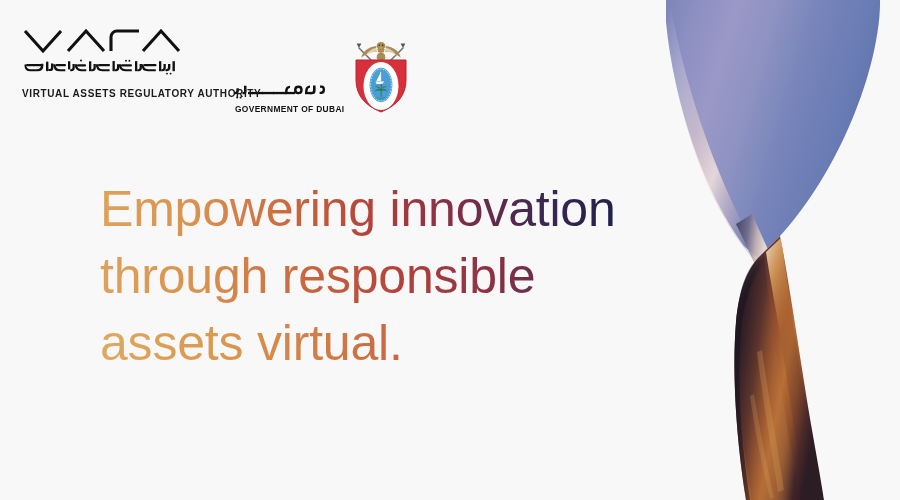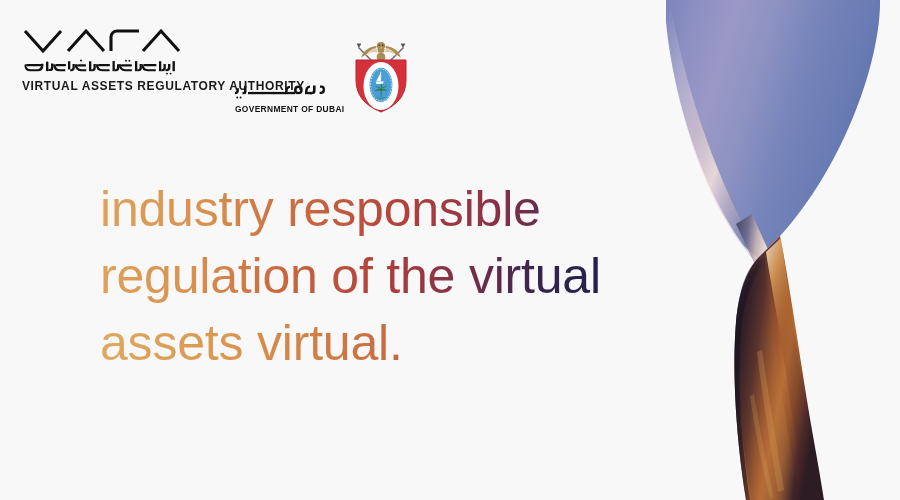--- a/index.html
+++ b/index.html
@@ -41,22 +41,22 @@
     width: 160px;
     height: 26px;
   }
   #vara-arabic {
     display: block;
     width: 160px;
     height: 17px;
     margin-top: 5px;
   }
   #vara-subtitle {
-    margin-top: 3px;
-    font-size: 12px;
+    margin-top: 12px;
+    font-size: 10px;
     letter-spacing: 0.62px;
     color: #1a1a1a;
     font-weight: 700;
     white-space: nowrap;
     text-align: left;
     transform: scaleY(1.02);
     transform-origin: left top;
   }
 
   #divider-gap { width: 48px; }
@@ -273,22 +273,22 @@
           <path d="M31 52.4 q3.6 -3 6.2 -1.6 q-3 0.4 -6.2 2.4z"></path>
           <path d="M31 52 q-1 -3.6 1 -4.8 q0.6 2.6 -0.4 5z"></path>
         </g>
         <path d="M25 61 q6 2 12 0 q-6 3.4 -12 0z" fill="#2e7d4f"></path>
       </svg>
     </div>
   </div>
 
 
   <h1 id="headline" style="margin:0;">
-    <span class="headline-line hl-1">industry responsible</span>
-    <span class="headline-line hl-2">regulation of the virtual</span>
+    <span class="headline-line hl-0">Empowering innovation</span>
+    <span class="headline-line hl-1">through responsible</span>
     <span class="headline-line hl-3">assets virtual.</span>
   </h1>
 
   <div id="artwork">
     <svg viewBox="0 0 260 500" preserveAspectRatio="none" aria-hidden="true">
       <defs>
         <linearGradient id="gTop" x1="0" y1="0" x2="1" y2="0.35">
           <stop offset="0.00" stop-color="#7c85b8"></stop>
           <stop offset="0.14" stop-color="#8d90c3"></stop>
           <stop offset="0.30" stop-color="#9a98c6"></stop>

